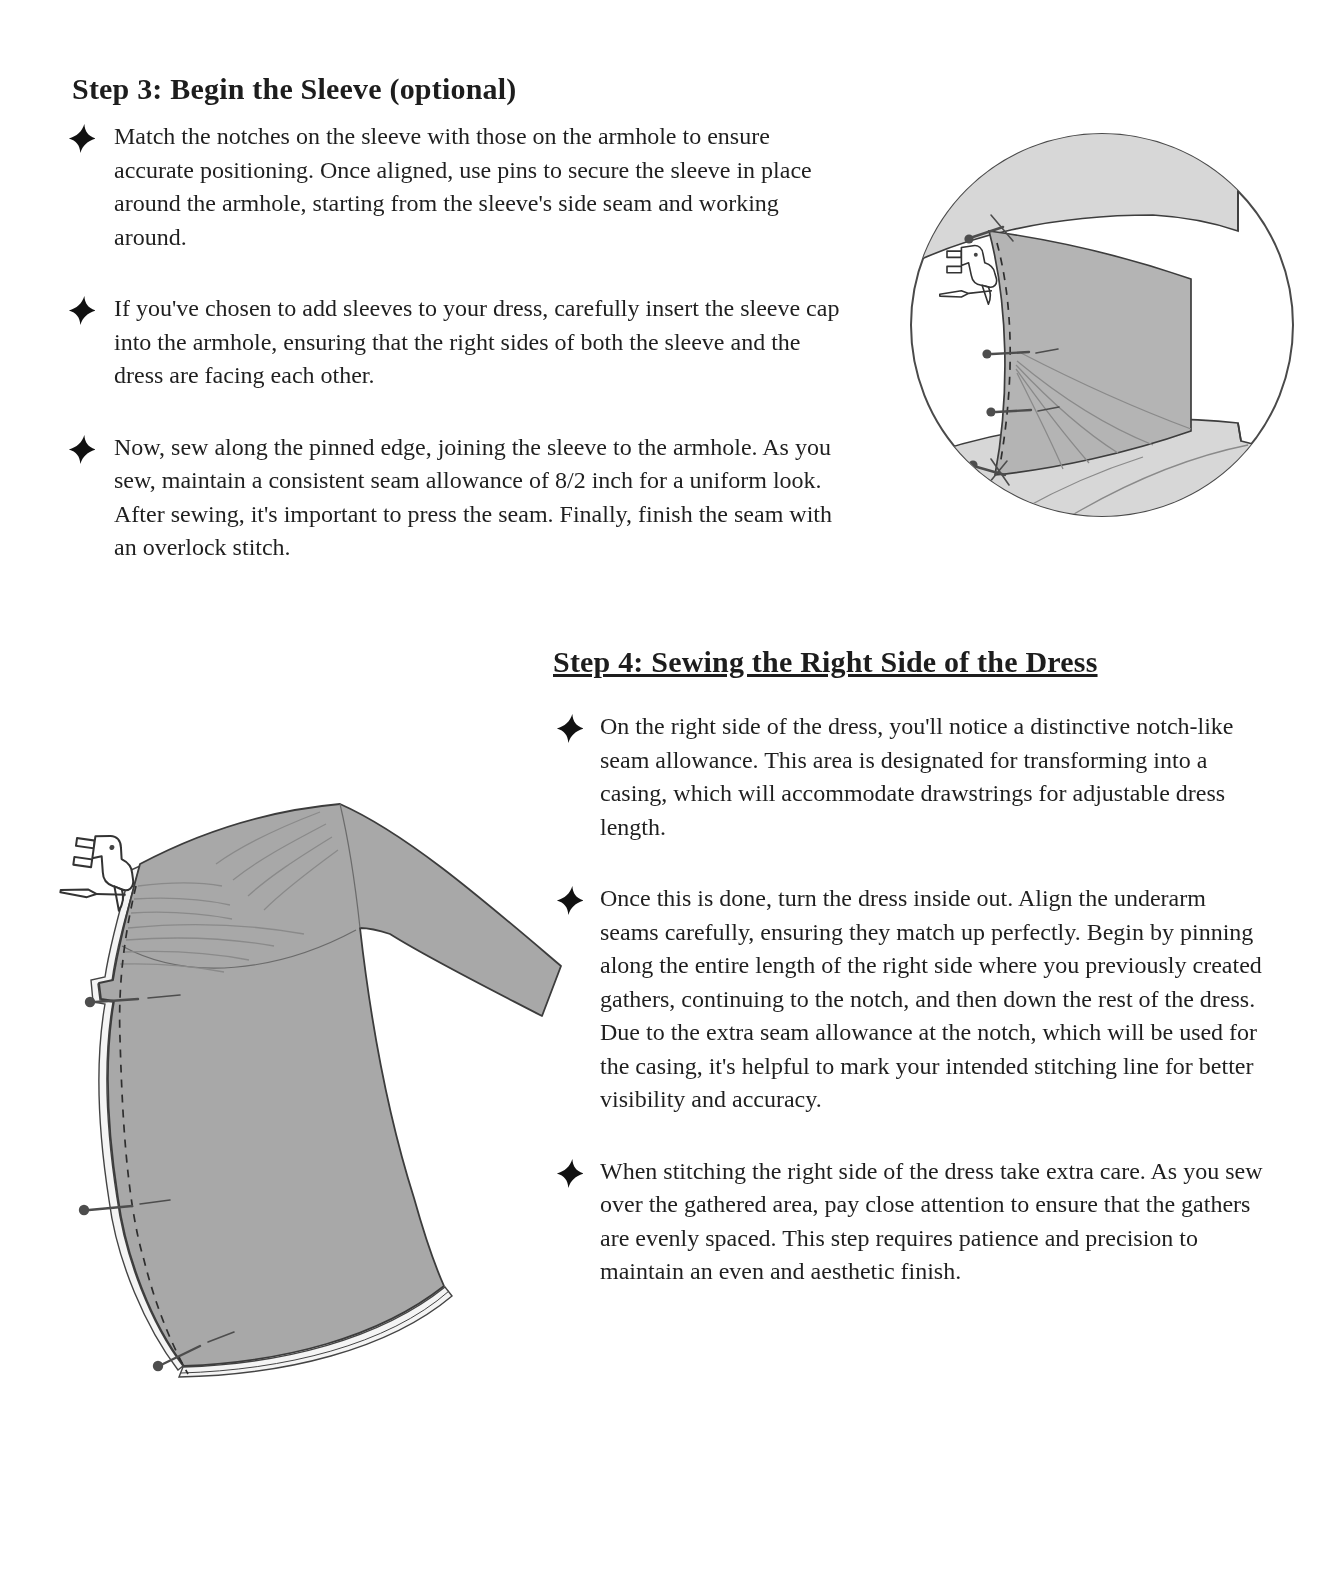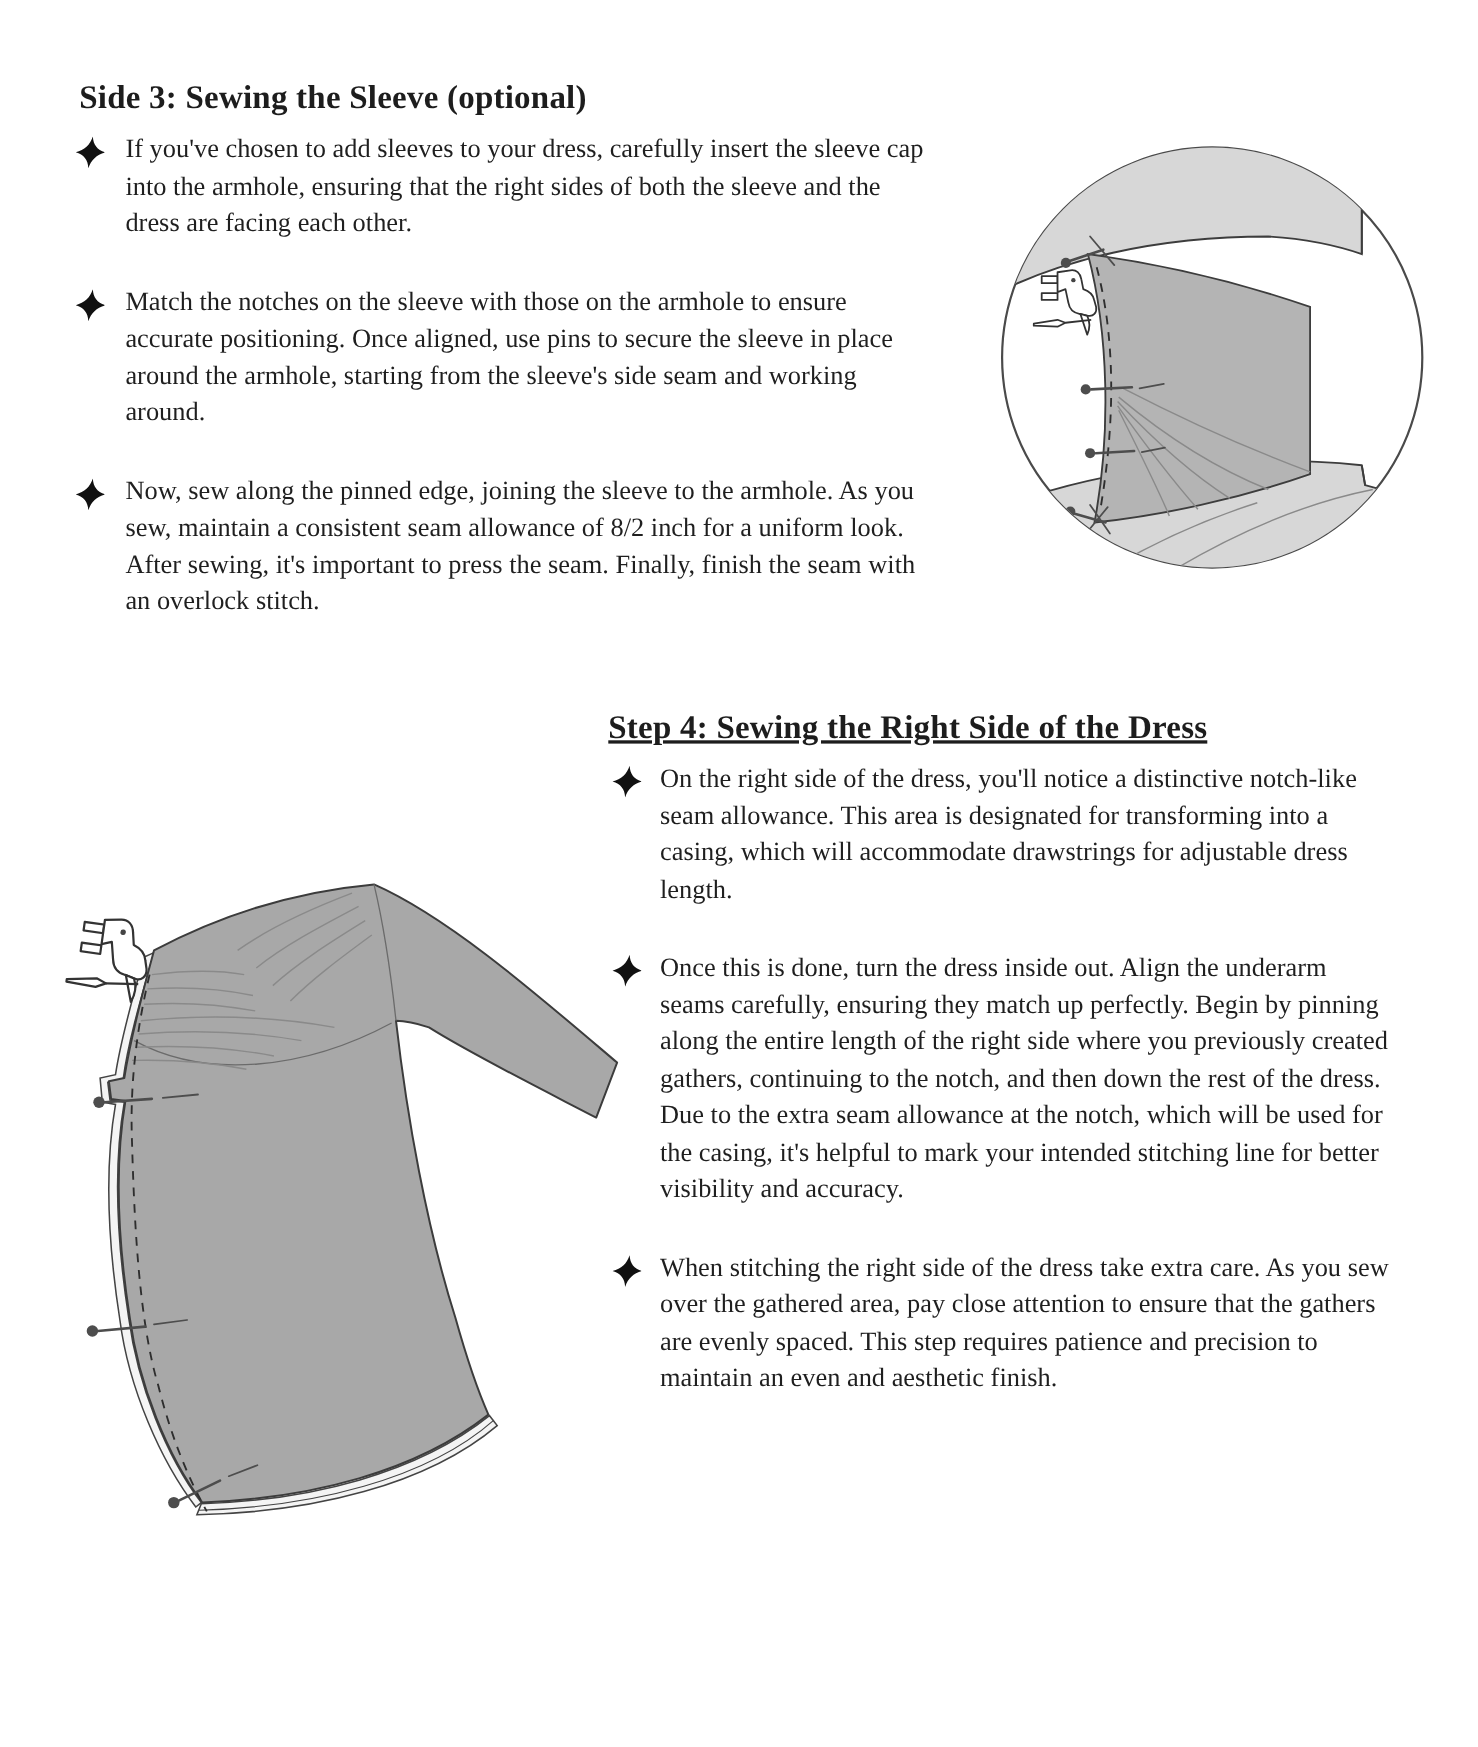--- a/index.html
+++ b/index.html
@@ -14,21 +14,21 @@
     font-size:30px;
     line-height:36px;
     letter-spacing:.2px;
     color:#1d1d1d;
     white-space:nowrap;
   }
   #step3-title{left:72px;top:46px;}
   #step4-title{left:553px;top:619px;text-decoration:underline;}
   .bullet-list{position:absolute;}
   #step3-list{left:68px;top:120px;width:790px;}
-  #step4-list{left:556px;top:692px;width:712px;}
+  #step4-list{left:556px;top:710px;width:712px;}
   .bullet{display:flex;align-items:flex-start;margin-bottom:38px;}
   .bullet:last-child{margin-bottom:0;}
   .star{width:27px;height:29px;flex:0 0 27px;margin-top:4px;}
   #step3-list .star{margin-right:19px;}
   #step4-list .star{margin-right:17px;}
   .starp{fill:#111111;}
   .btext{
     margin:0;
     font-size:24px;
     line-height:33.5px;
@@ -42,34 +42,34 @@
   .outline-stroke{stroke:#3d3d3d;}
   .thin-line{stroke:#6b6b6b;fill:none;stroke-width:1.2;}
   .fold-line{stroke:#8a8a8a;fill:none;stroke-width:1.3;}
   .dashed-seam{fill:none;stroke:#2e2e2e;stroke-width:1.7;stroke-dasharray:8 7;}
   .pin-shaft{stroke:#4d4d4d;stroke-width:2.4;fill:none;stroke-linecap:round;}
   .pin-tick{stroke:#4d4d4d;stroke-width:1.6;fill:none;stroke-linecap:round;}
 </style>
 </head>
 <body>
 
-<h2 class="heading" id="step3-title">Side 3: Sewing the Sleeve (optional)</h2>
+<h2 class="heading" id="step3-title">Step 3: Begin the Sleeve (optional)</h2>
 
 <div class="bullet-list" id="step3-list">
   <div class="bullet">
     <svg class="star" viewBox="0 0 28 30">
         <path class="starp" transform="translate(3,0) skewX(-8)" d="M14,0 C15.6,8.2 20,12.6 28,15 C20,17.4 15.6,21.8 14,30 C12.4,21.8 8,17.4 0,15 C8,12.6 12.4,8.2 14,0 Z"></path>
       </svg>
+    <p class="btext">Match the notches on the sleeve with those on the armhole to ensure accurate positioning. Once aligned, use pins to secure the sleeve in place around the armhole, starting from the sleeve's side seam and working around.</p>
+  </div>
+  <div class="bullet">
+    <svg class="star" viewBox="0 0 28 30">
+        <path class="starp" transform="translate(3,0) skewX(-8)" d="M14,0 C15.6,8.2 20,12.6 28,15 C20,17.4 15.6,21.8 14,30 C12.4,21.8 8,17.4 0,15 C8,12.6 12.4,8.2 14,0 Z"></path>
+      </svg>
     <p class="btext">If you've chosen to add sleeves to your dress, carefully insert the sleeve cap into the armhole, ensuring that the right sides of both the sleeve and the dress are facing each other.</p>
-  </div>
-  <div class="bullet">
-    <svg class="star" viewBox="0 0 28 30">
-        <path class="starp" transform="translate(3,0) skewX(-8)" d="M14,0 C15.6,8.2 20,12.6 28,15 C20,17.4 15.6,21.8 14,30 C12.4,21.8 8,17.4 0,15 C8,12.6 12.4,8.2 14,0 Z"></path>
-      </svg>
-    <p class="btext">Match the notches on the sleeve with those on the armhole to ensure accurate positioning. Once aligned, use pins to secure the sleeve in place around the armhole, starting from the sleeve's side seam and working around.</p>
   </div>
   <div class="bullet">
     <svg class="star" viewBox="0 0 28 30">
         <path class="starp" transform="translate(3,0) skewX(-8)" d="M14,0 C15.6,8.2 20,12.6 28,15 C20,17.4 15.6,21.8 14,30 C12.4,21.8 8,17.4 0,15 C8,12.6 12.4,8.2 14,0 Z"></path>
       </svg>
     <p class="btext">Now, sew along the pinned edge, joining the sleeve to the armhole. As you sew, maintain a consistent seam allowance of 8/2 inch for a uniform look. After sewing, it's important to press the seam. Finally, finish the seam with an overlock stitch.</p>
   </div>
 </div>
 
 <svg class="illus" id="sleeve-circle-illustration" width="398" height="404" viewBox="0 0 398 404">

